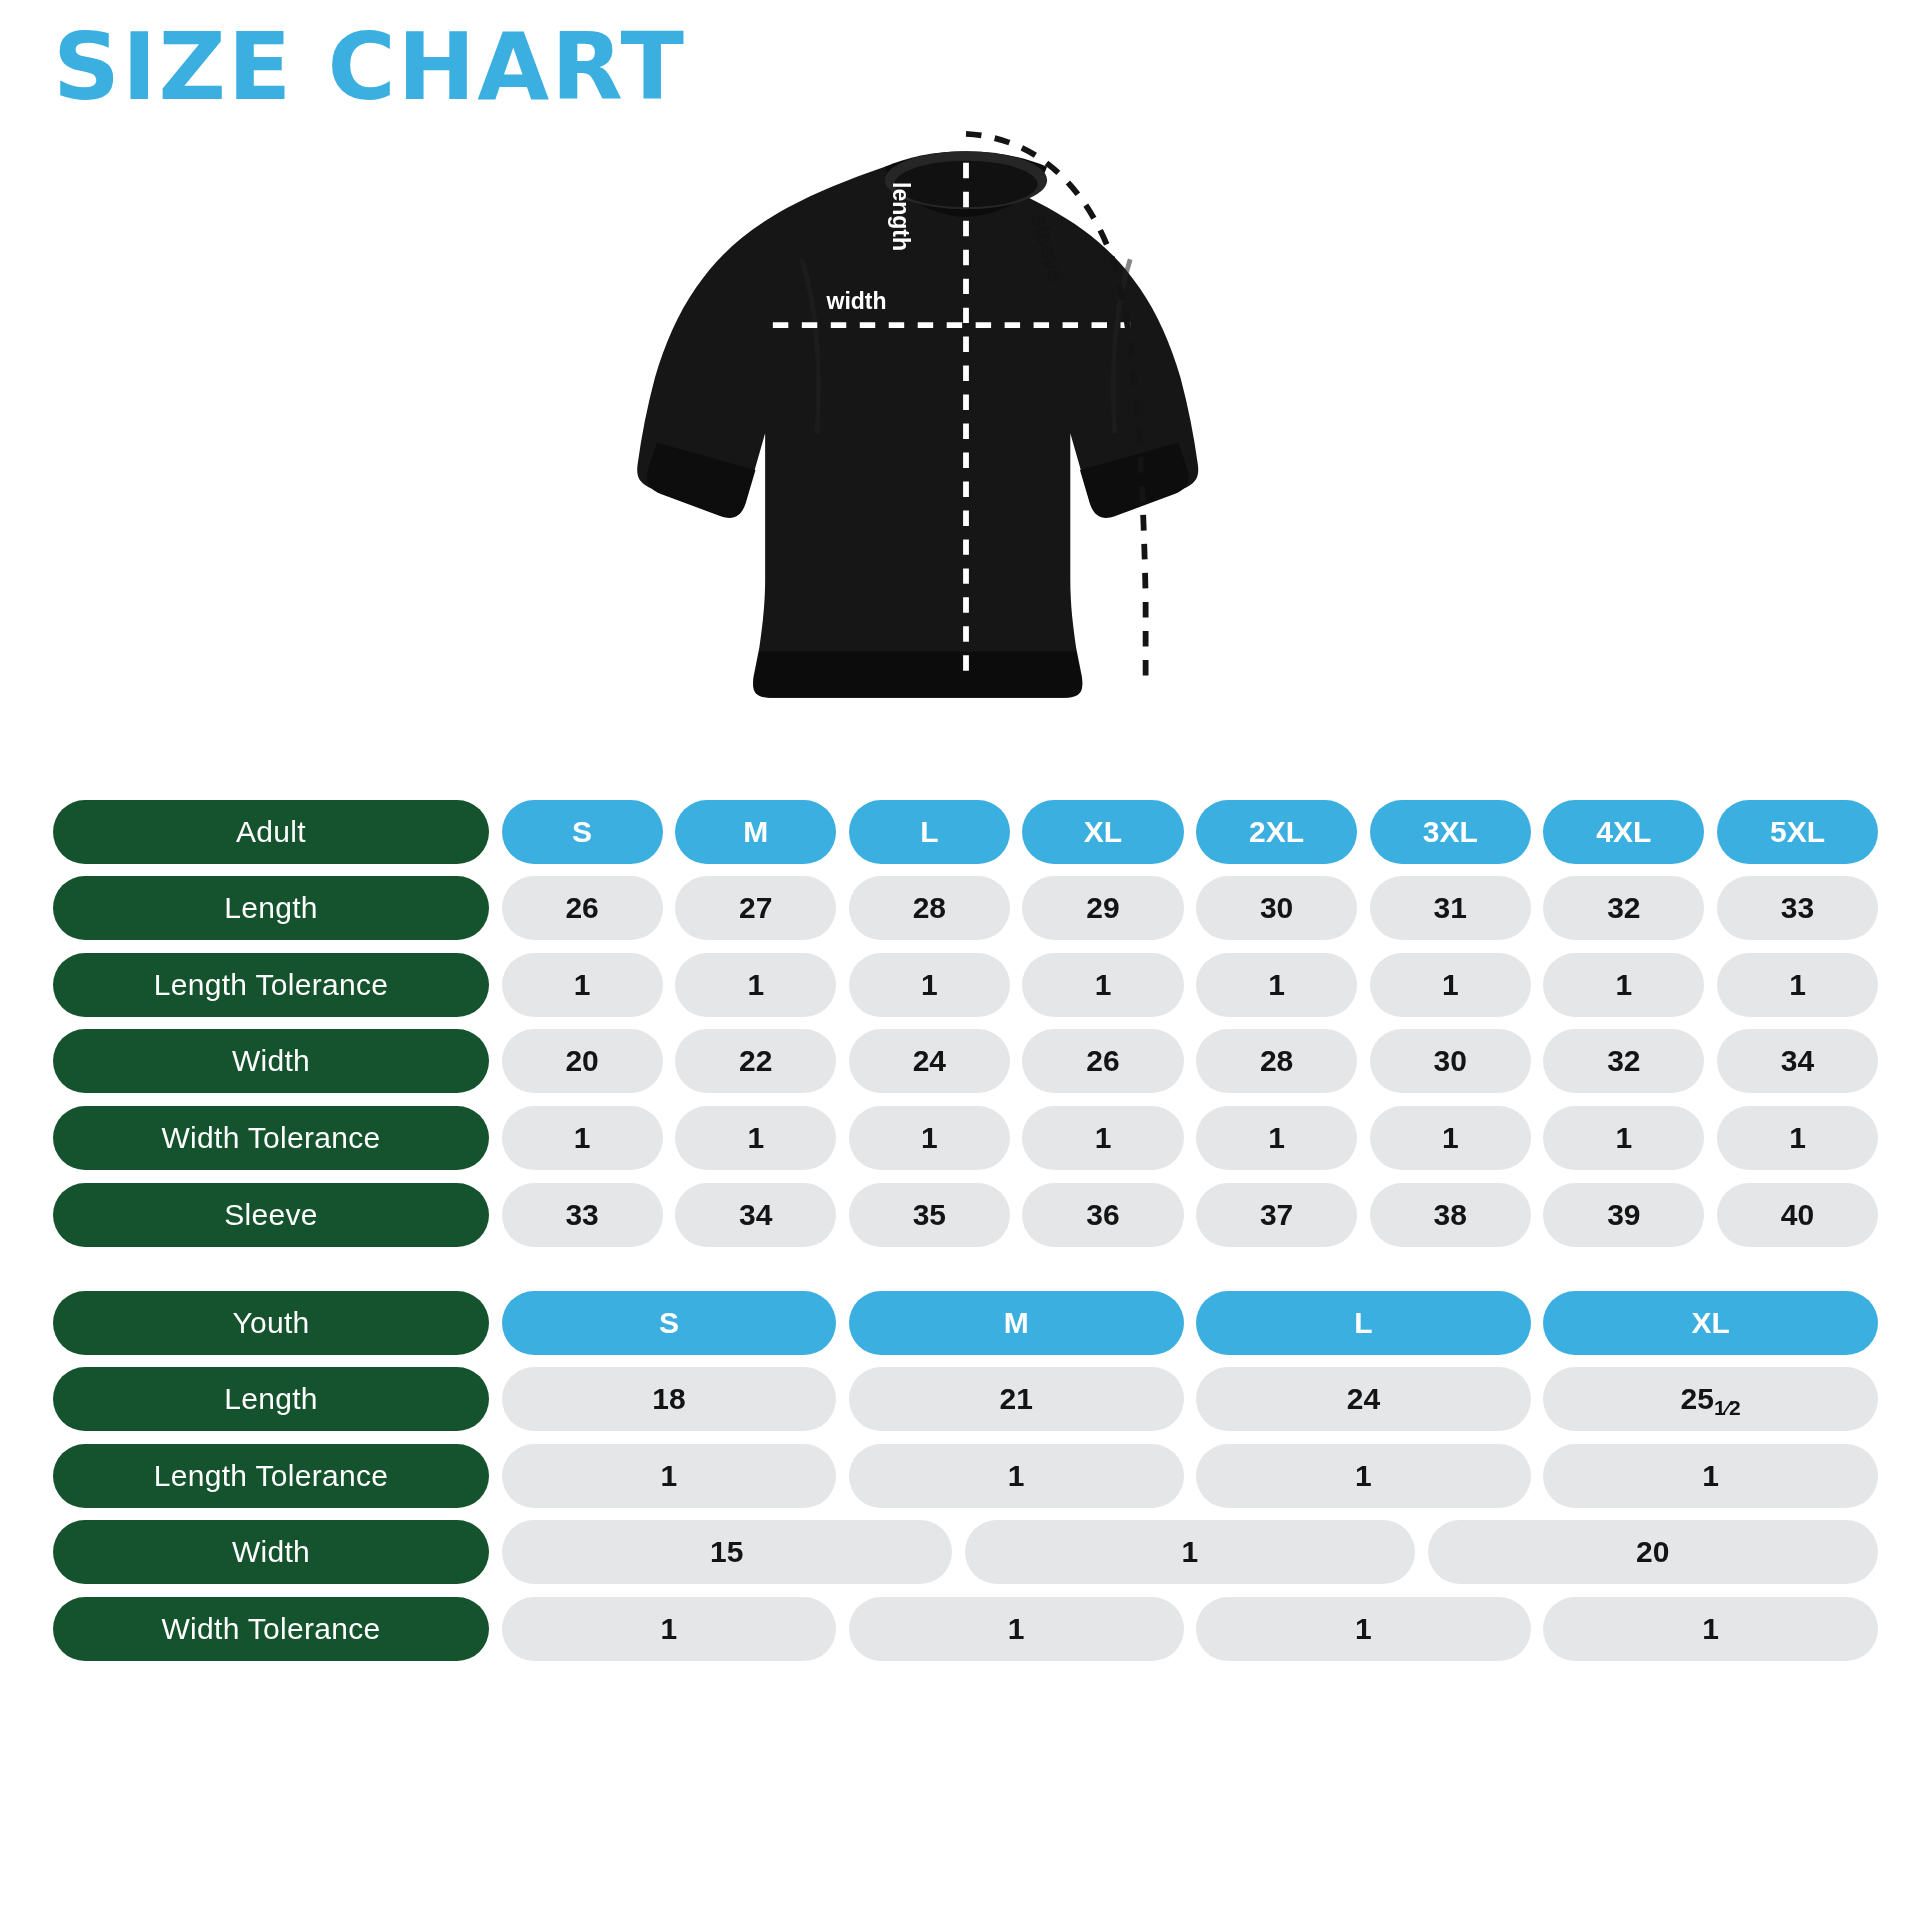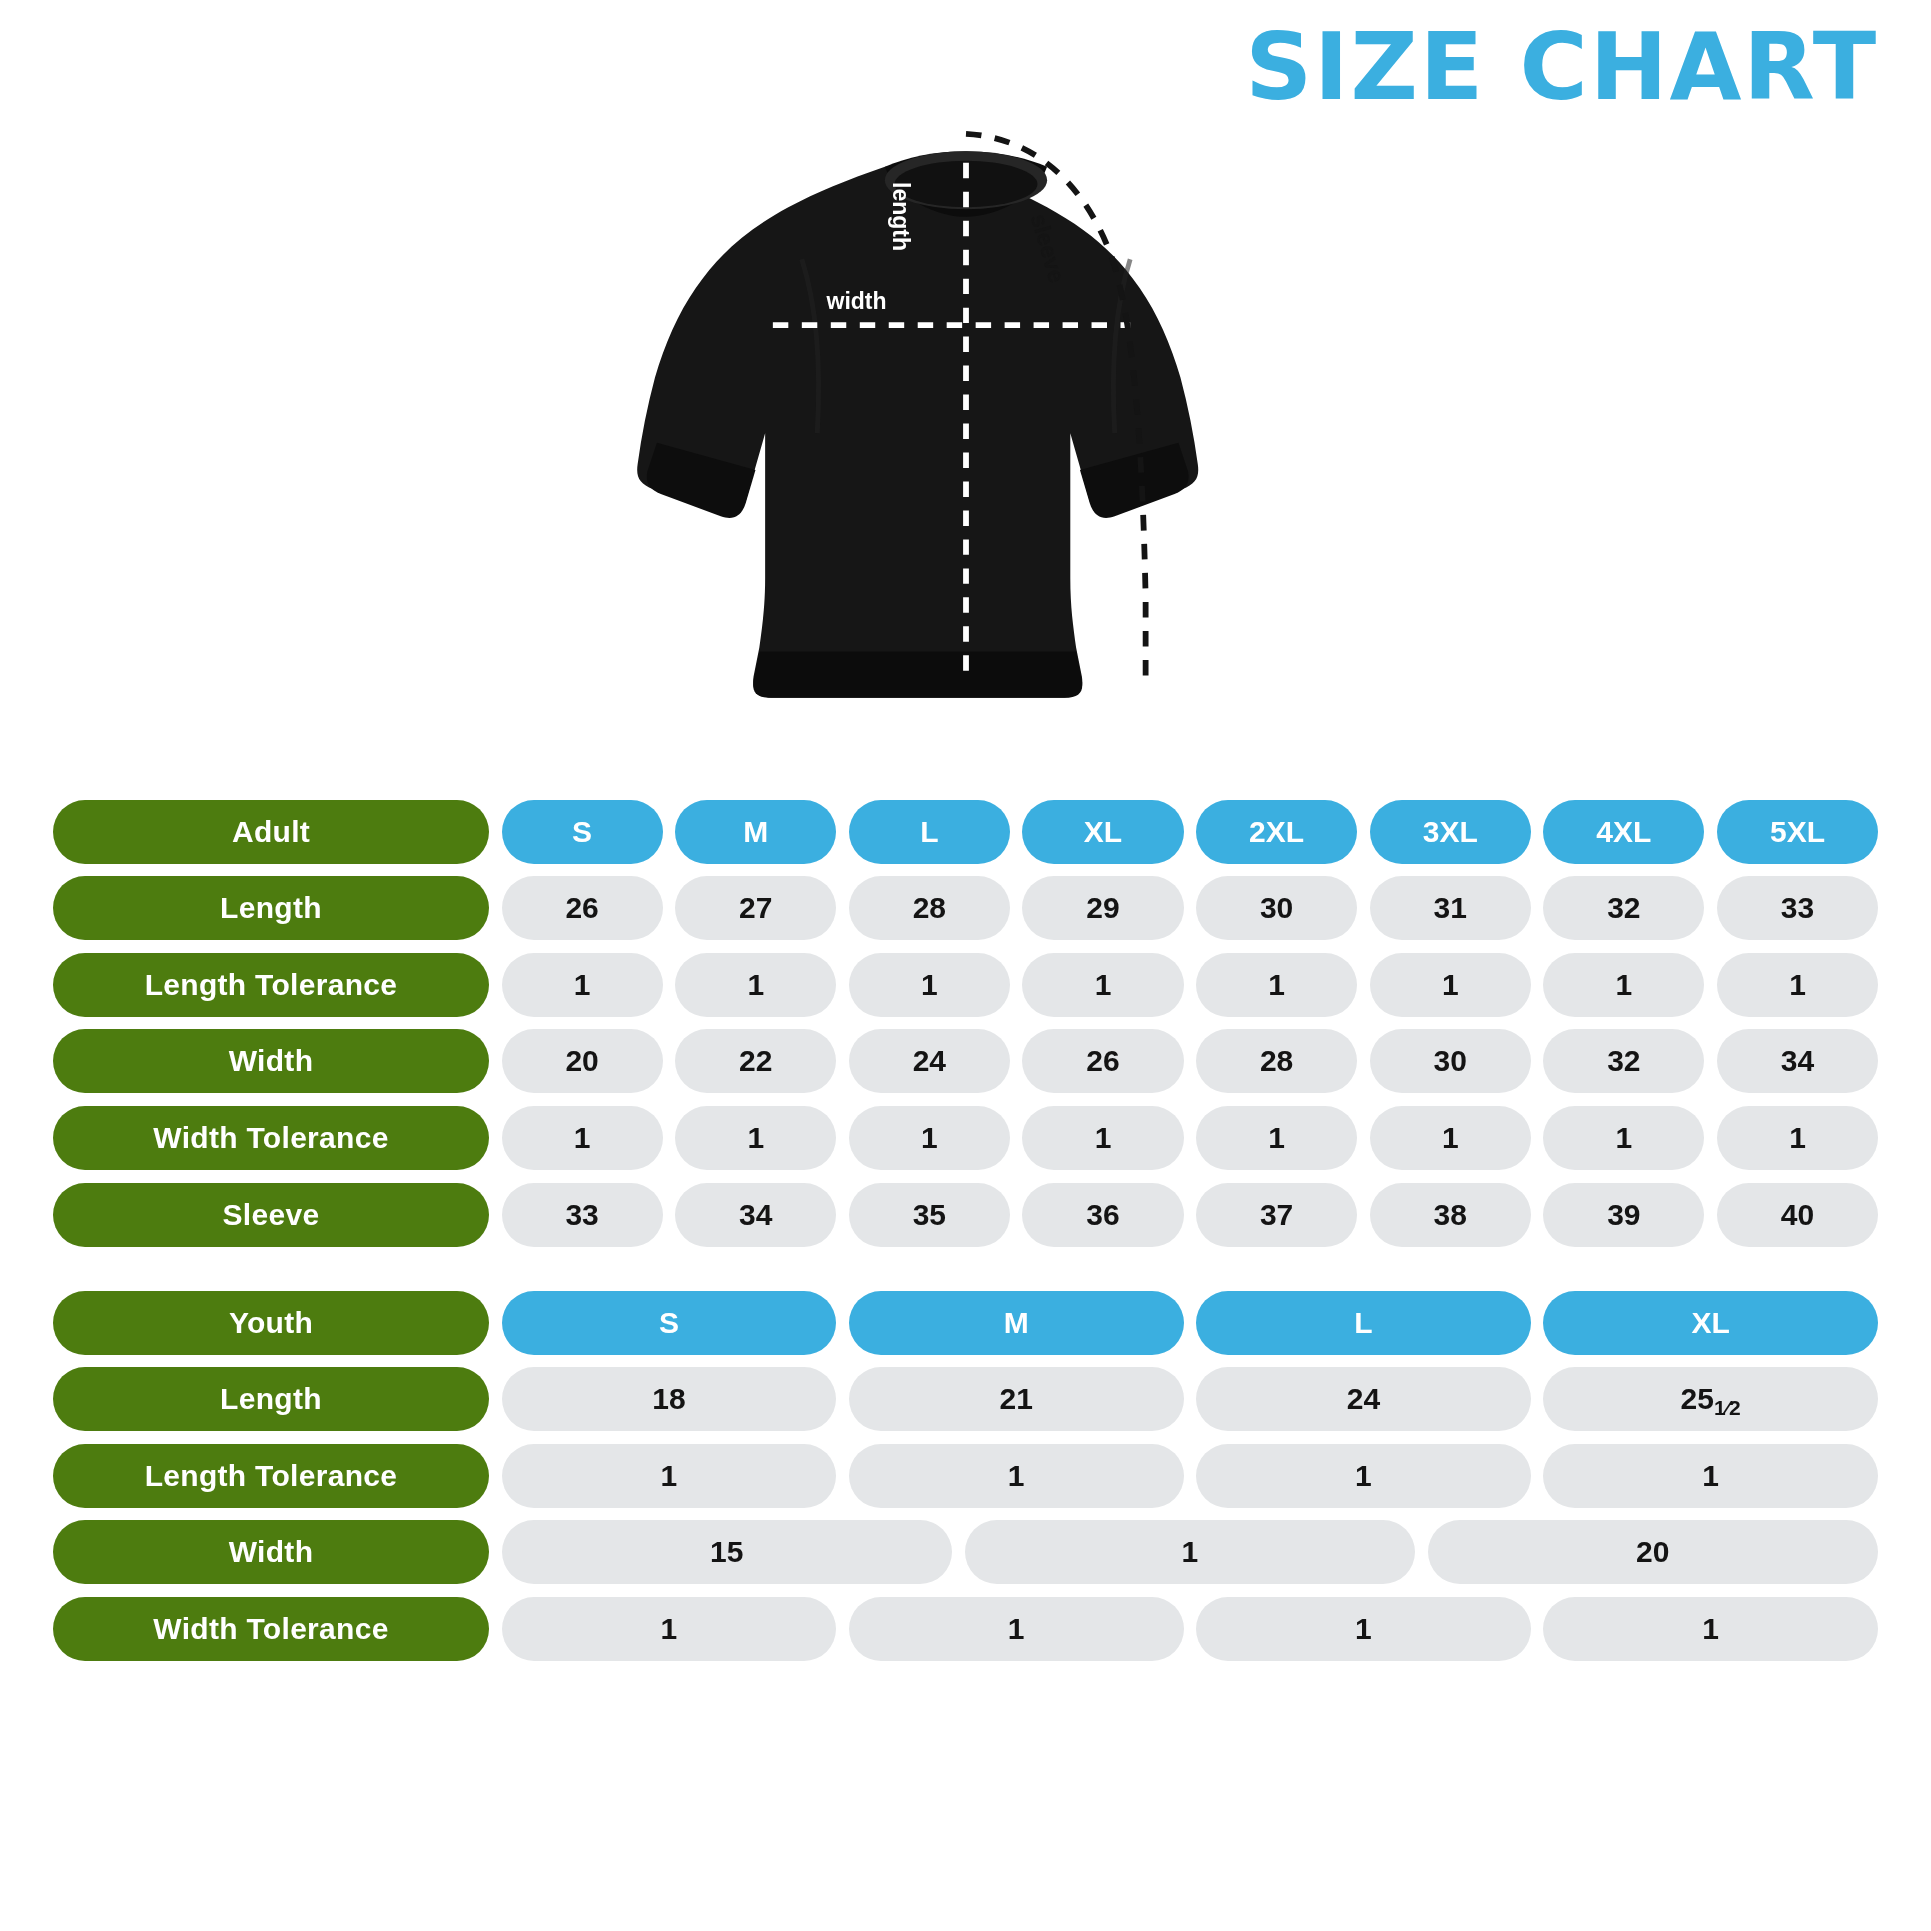--- a/index.html
+++ b/index.html
@@ -18,21 +18,21 @@
   .page {
     width: 1931px;
     height: 1931px;
     position: relative;
     box-sizing: border-box;
     padding: 0 53px;
   }
 
   
   .title {
-    text-align: right;
+    text-align: left;
     color: #3bafe0;
     font-size: 93px;
     font-weight: bold;
     letter-spacing: 1.9px;
     line-height: 1;
     padding-top: 21px;
     font-family: "DejaVu Sans", sans-serif;
   }
 
   
@@ -81,28 +81,28 @@
   .table.second { margin-top: 44px; }
 
   .row {
     display: flex;
     align-items: stretch;
     gap: 12.6px;
     height: 64px;
   }
   .rowlabel {
     flex: 0 0 436px;
-    background: #4d7c0f;
+    background: #14532d;
     color: #ffffff;
     border-radius: 32px;
     display: flex;
     align-items: center;
     justify-content: center;
     font-size: 30px;
-    font-weight: bold;
+    font-weight: normal;
     letter-spacing: 0.3px;
   }
   .cells {
     flex: 1;
     display: flex;
     gap: 12.6px;
   }
   .cell {
     flex: 1 1 0;
     border-radius: 32px;

